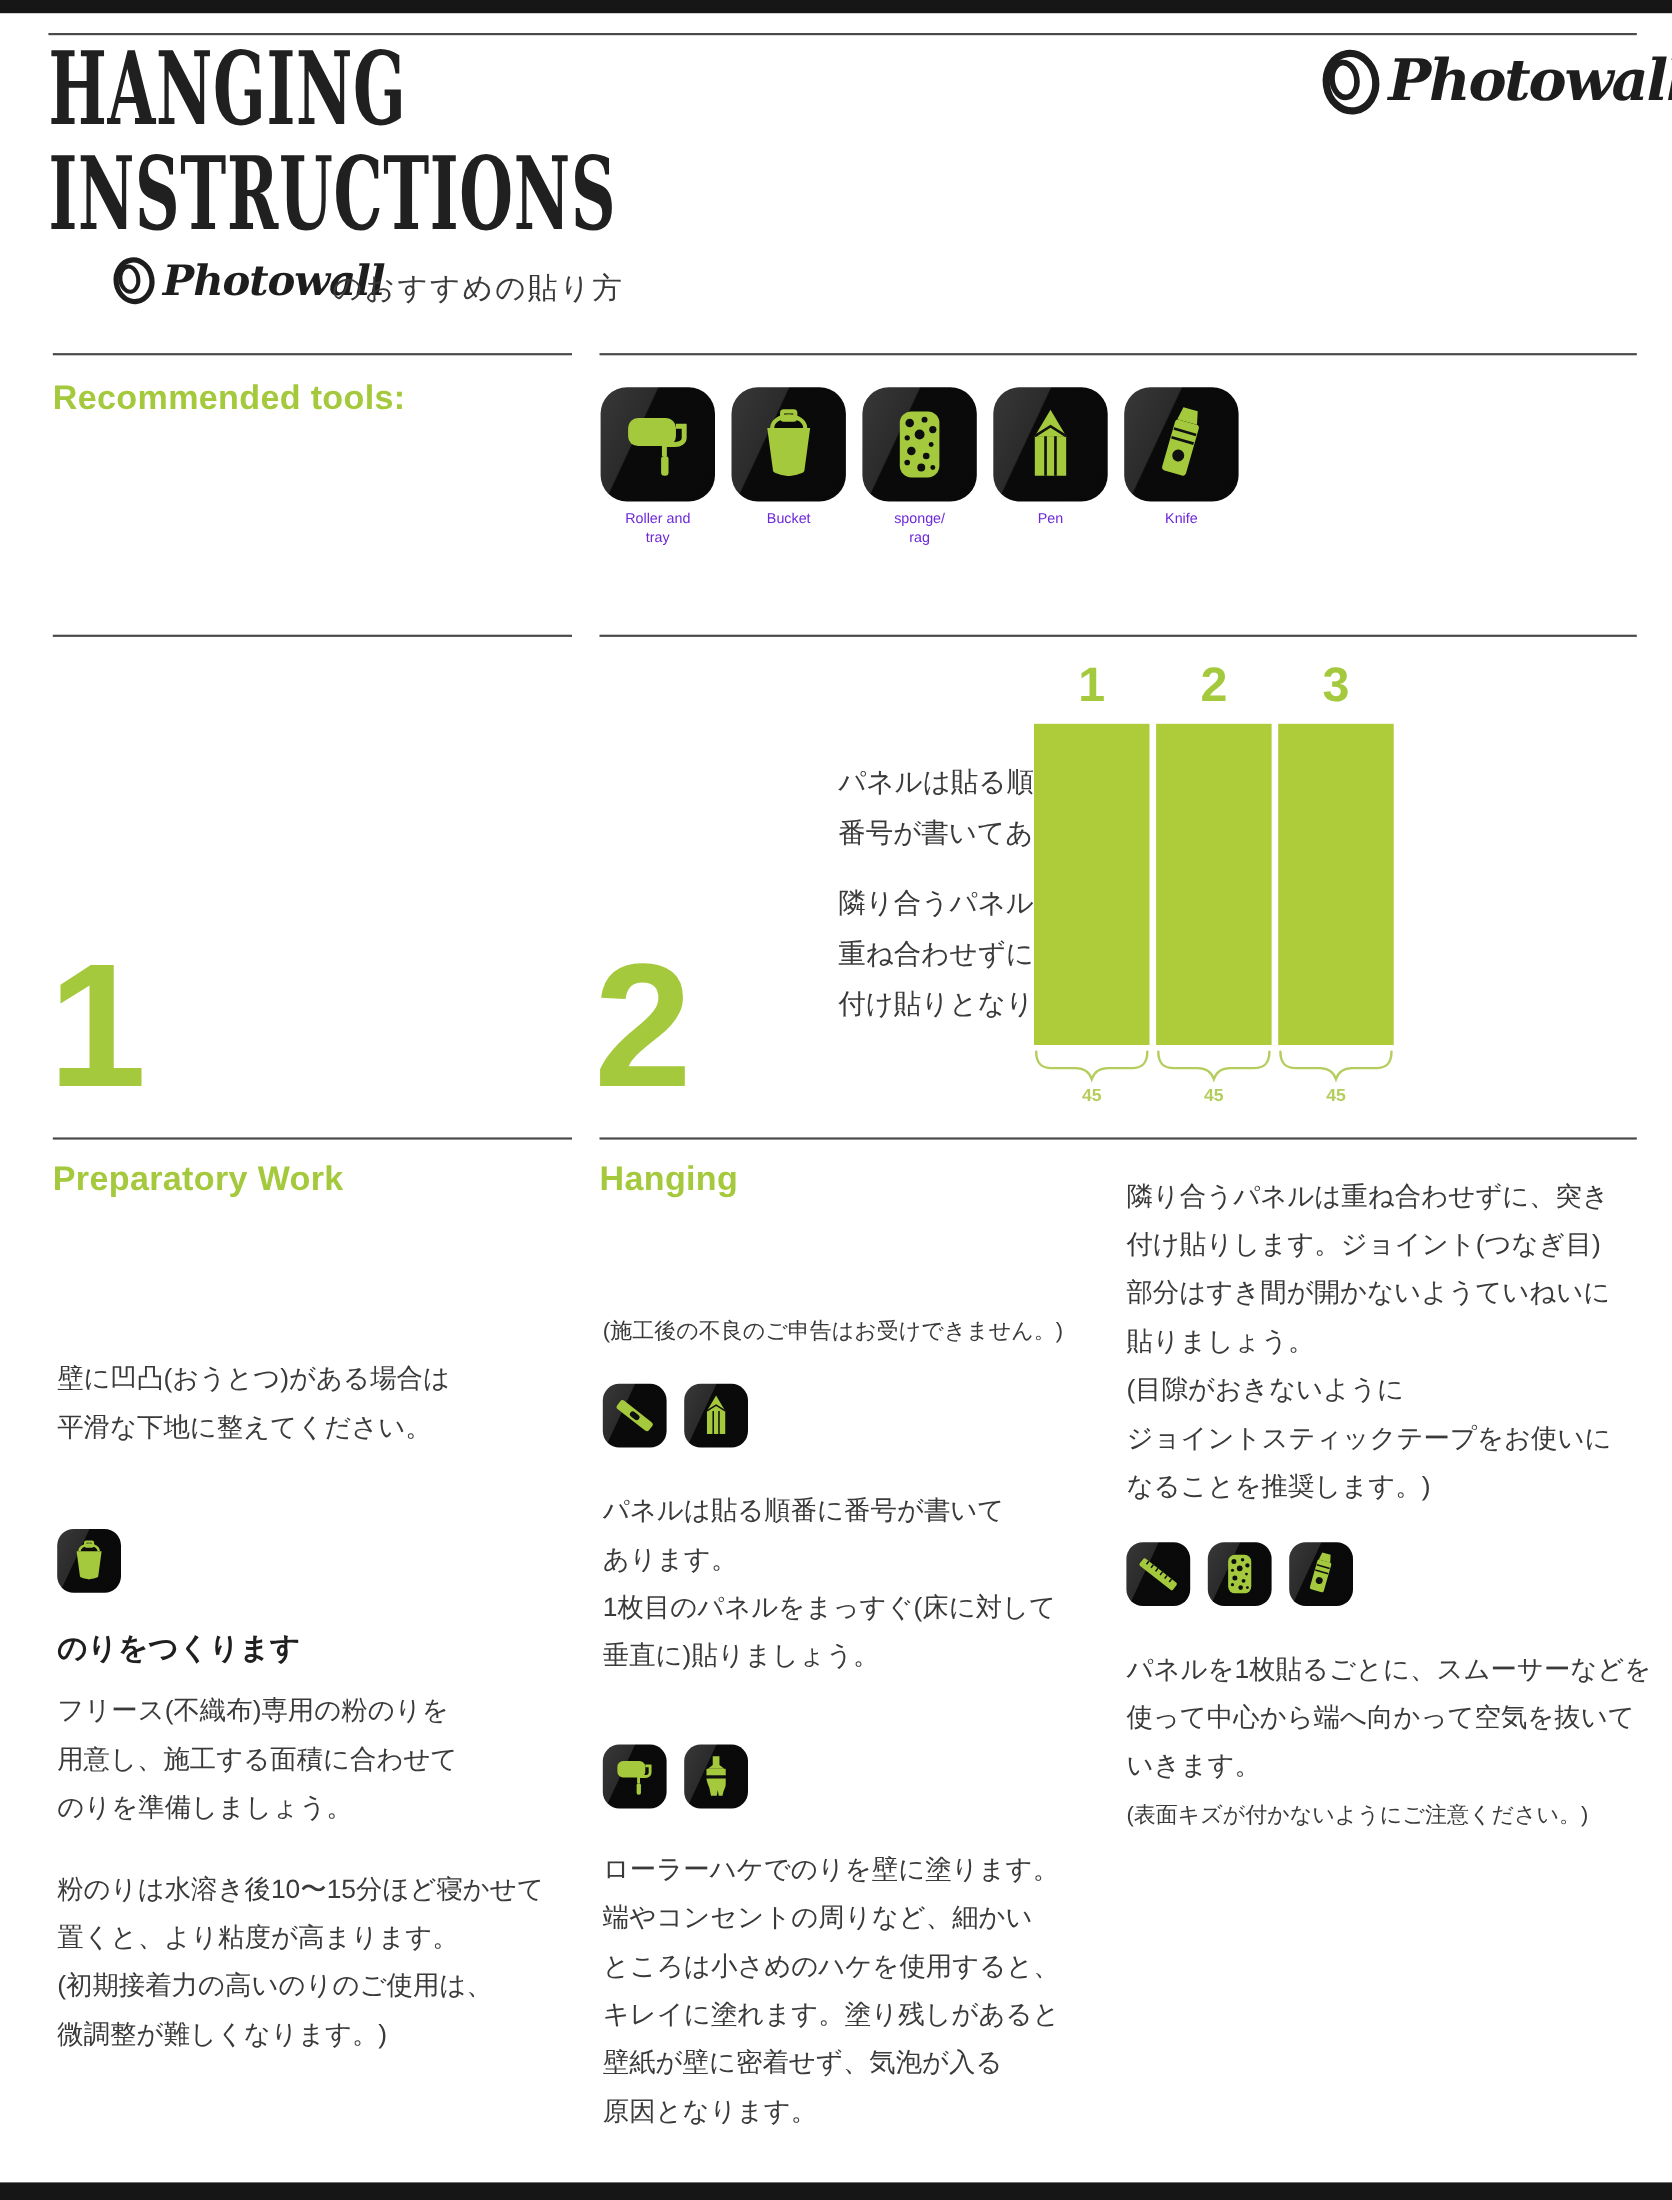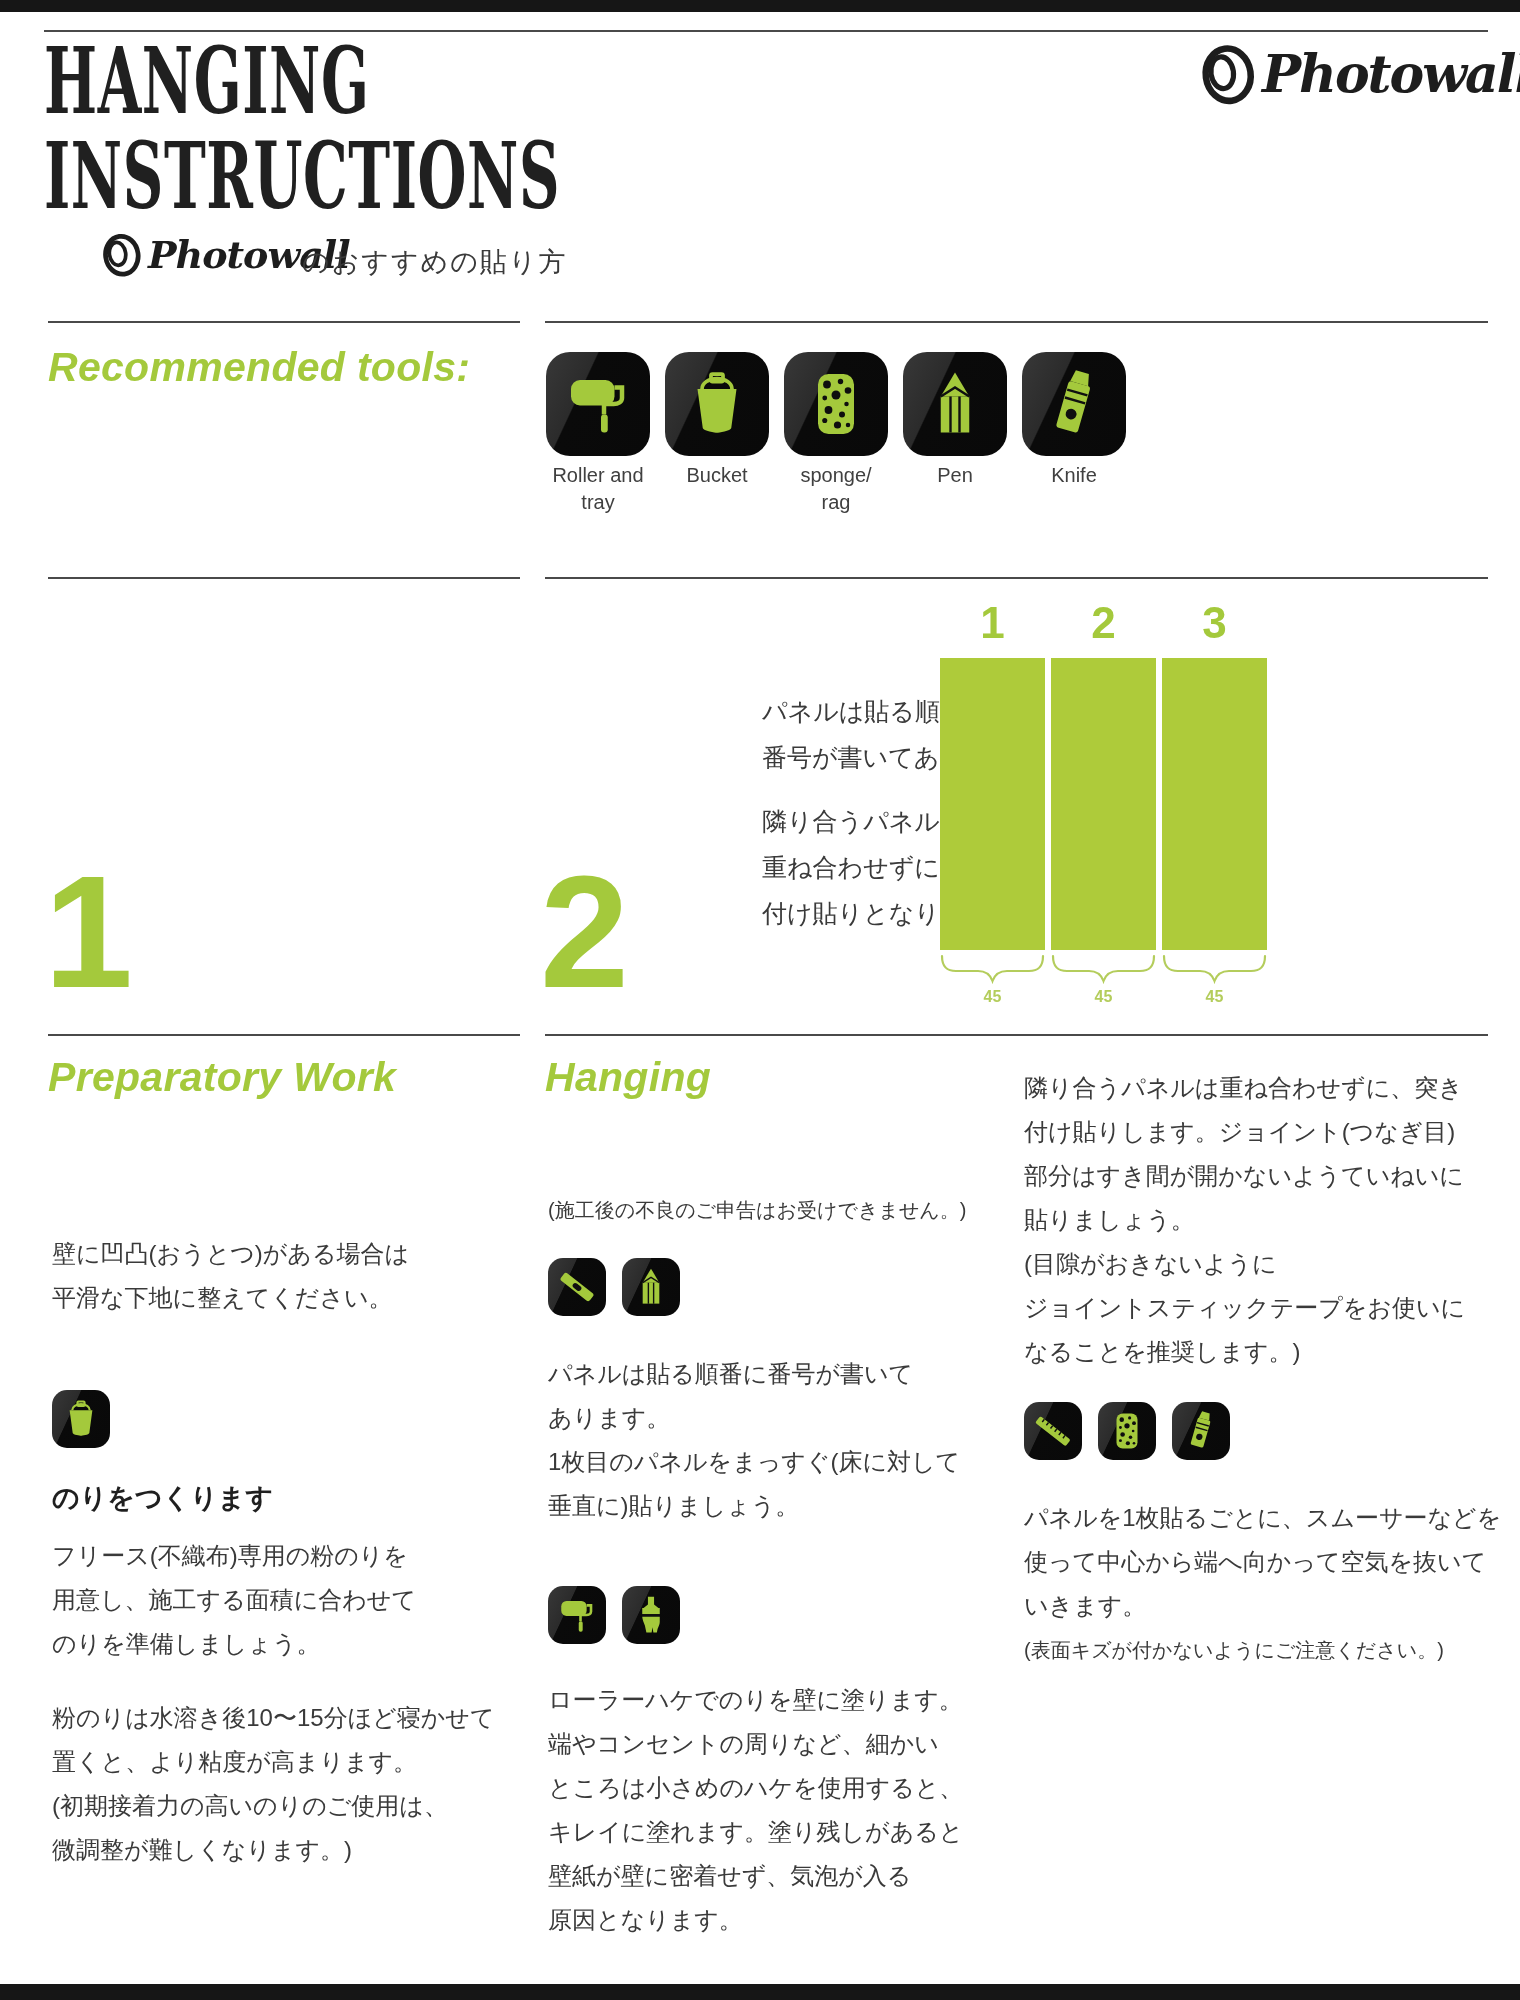--- a/index.html
+++ b/index.html
@@ -11,30 +11,30 @@
   .title { position:absolute; left:44px; top:34px; font-family:"DejaVu Serif","Liberation Serif",serif;
            font-weight:900; font-size:92px; line-height:95px; color:#202020;
            transform:scaleX(0.61); transform-origin:left top; letter-spacing:1px; }
   .logo { display:flex; align-items:center; gap:6px; }
   .logo-main { position:absolute; left:1198px; top:40px; }
   .logo-script { font-family:"DejaVu Serif","Liberation Serif",serif; font-style:italic; font-weight:bold; color:#1d1d1d; }
   .logo-main .logo-script { font-size:52px; letter-spacing:-2px; }
   .logo-sub { position:absolute; left:100px; top:230px; }
   .logo-sub .logo-script { font-size:38px; letter-spacing:-1px; }
   .subtitle-jp { position:absolute; left:302px; top:244px; font-size:27px; color:#3a3a3a; letter-spacing:2px; }
-  .green-head { position:absolute; font-size:41px; font-weight:bold; letter-spacing:0.3px;font-style:italic; }
+  .green-head { position:absolute; font-size:31px; font-weight:bold; letter-spacing:0.3px; }
   .tile { position:absolute; border-radius:24px;
           background:linear-gradient(115deg,#383838 0%,#2b2b2b 34%,#0a0a0a 35%,#090909 100%);
           display:flex; align-items:center; justify-content:center; }
   .tile-lg { width:104px; height:104px; }
   .tile-sm { width:58px; height:58px; border-radius:15px; }
   .tile-lg svg { width:72px; height:72px; }
   .tile-sm svg { width:42px; height:42px; }
-  .tool-label { position:absolute; top:462px; width:104px; text-align:center; font-size:20px;
-                line-height:1.35; color:#404040; }
+  .tool-label { position:absolute; top:462px; width:104px; text-align:center; font-size:13px;
+                line-height:1.35; color:#6d28d9; }
   .bignum { position:absolute; font-size:160px; line-height:1; font-weight:900; letter-spacing:-2px; }
   .panel-num { position:absolute; width:105px; text-align:center; font-size:44px; font-weight:bold; }
   .panel { position:absolute; top:658px; width:105px; height:292px; }
   .brace { position:absolute; top:954px; width:105px; height:30px; }
   .panel-w { position:absolute; top:988px; width:105px; text-align:center; font-size:16px; font-weight:bold; }
   .cap { position:absolute; font-size:25px; line-height:46px; color:#3a3a3a; }
   .p { position:absolute; font-size:24px; line-height:44px; color:#3a3a3a; }
   .p-note { position:absolute; font-size:20px; line-height:44px; color:#3a3a3a; }
   .bold-head { position:absolute; font-size:27px; font-weight:bold; color:#1f1f1f; }
 </style>

